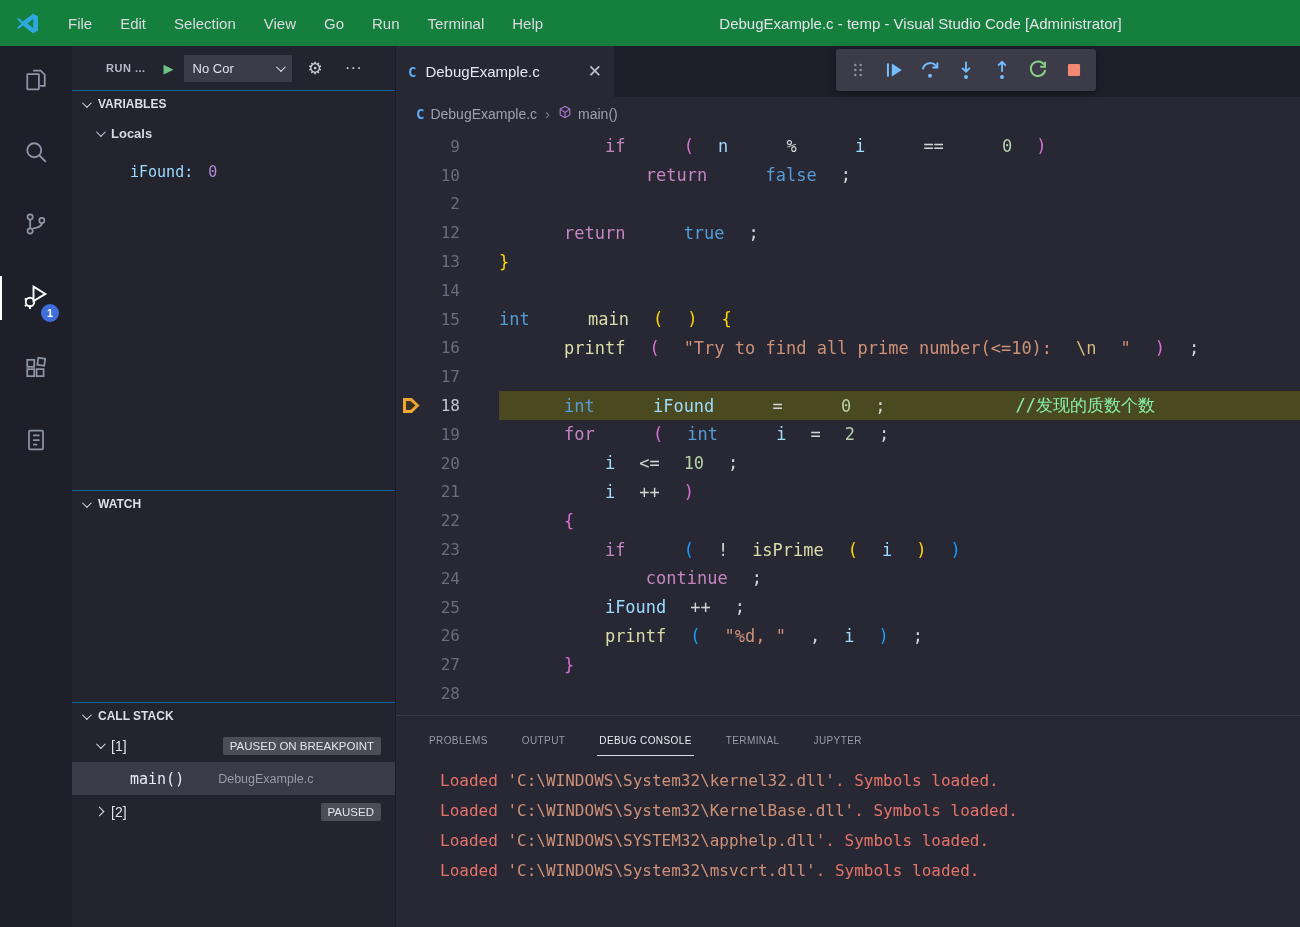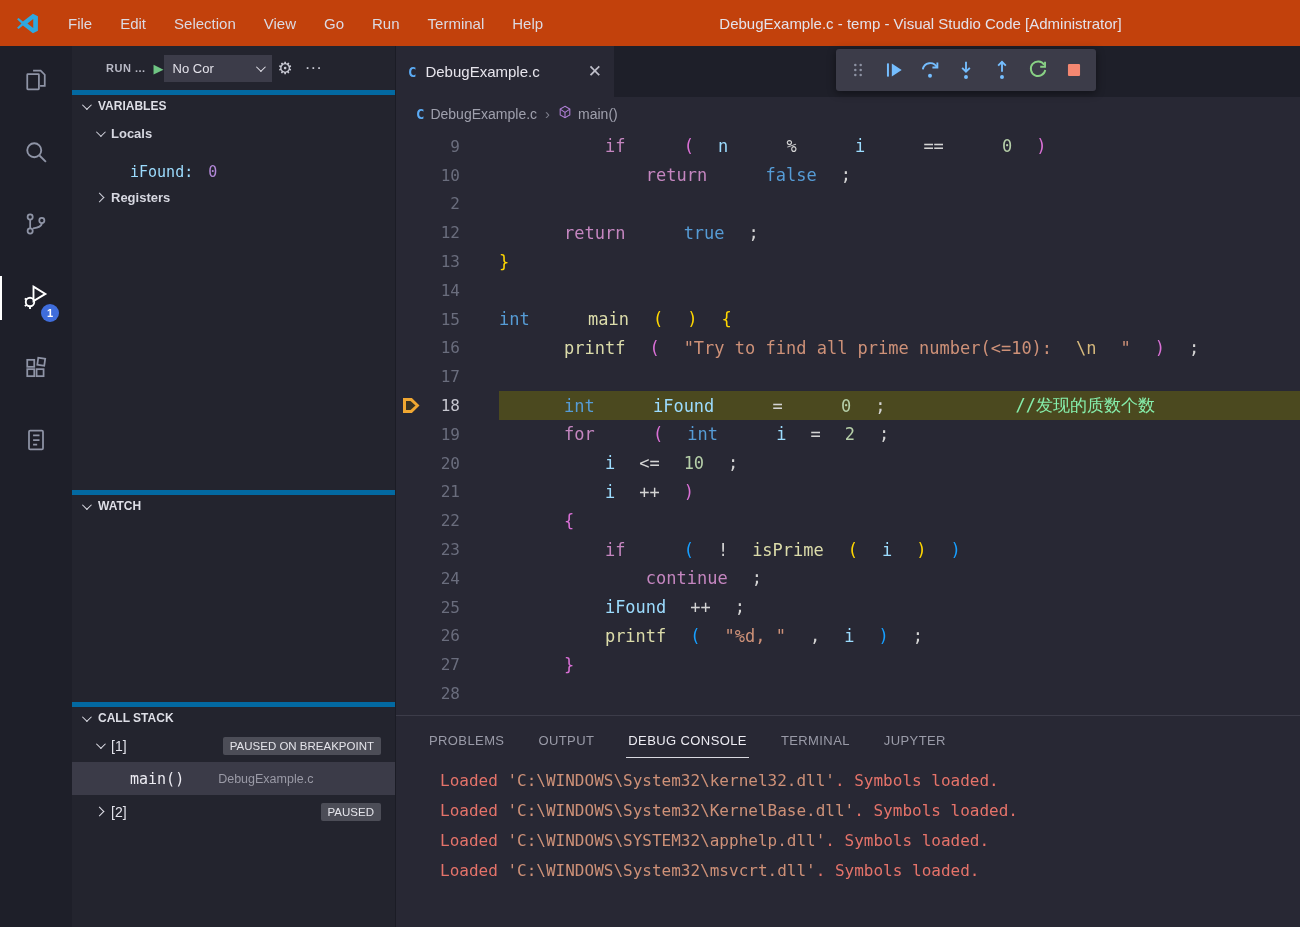--- a/index.html
+++ b/index.html
@@ -1,20 +1,20 @@
 <!DOCTYPE html>
 <html><head>
 <meta charset="utf-8">
 <style>
   * { box-sizing: border-box; margin: 0; padding: 0; }
   html,body { width:1300px; height:927px; overflow:hidden; background:#282834;
     font-family:"Liberation Sans", sans-serif; -webkit-font-smoothing:antialiased; }
 
   
-  .titlebar { height:46px; background:#c2410c; display:flex; align-items:center;
+  .titlebar { height:46px; background:#15803d; display:flex; align-items:center;
     color:#dcdae3; font-size:15px; }
   .logo-box { width:54px; display:flex; align-items:center; justify-content:center; }
   .menu-bar { display:flex; height:100%; }
   .menu-item { padding:0 14px; display:flex; align-items:center; cursor:default; }
   .window-title { flex:1; text-align:center; color:#e4e2eb; white-space:nowrap;
     overflow:hidden; text-overflow:ellipsis; padding-right:16px; }
 
   
   .app-body { display:flex; height:881px; }
 
@@ -25,33 +25,33 @@
   .ab-item.active { color:#ffffff; }
   .ab-item.active::before { content:""; position:absolute; left:0; top:14px; bottom:14px;
     width:2px; background:#fff; }
   .ab-badge { position:absolute; right:13px; bottom:12px; min-width:18px; height:18px;
     border-radius:50%; background:#3f6ddc; color:#fff; font-size:11px; display:flex;
     align-items:center; justify-content:center; font-weight:700; }
 
   
   .sidebar { width:324px; background:#23242e; flex:none; display:flex; flex-direction:column;
     color:#cfd0da; border-right:1px solid #1b1c25; }
-  .sb-toolbar { height:44px; display:flex; align-items:center; padding:0 12px 0 34px; flex:none; }
+  .sb-toolbar { height:44px; display:flex; align-items:center; padding:0 12px 0 34px; gap:10px; flex:none; }
   .sb-title { font-size:11px; letter-spacing:.5px; color:#b9bac6; font-weight:700; }
   .play-glyph { color:#6fc583; font-size:13px; margin-left:8px; }
   .config-dropdown { background:#3c3c49; height:27px; display:flex; align-items:center;
     justify-content:space-between; padding:0 9px; font-size:13px; color:#e3e2ea;
     min-width:108px; gap:10px; cursor:pointer; }
   .icon-btn { color:#c9cad4; font-size:17px; padding:0 6px; cursor:pointer; }
   .chev { width:7px; height:7px; border-right:1.5px solid currentColor;
     border-bottom:1.5px solid currentColor; display:inline-block; flex:none; }
   .chev.down { transform:rotate(45deg) translateY(-2px); }
   .chev.right { transform:rotate(-45deg); }
   .section-header { height:27px; display:flex; align-items:center; gap:9px; padding:0 10px;
-    font-size:12px; font-weight:700; color:#dddee6; border-top:5px solid #0369a1; flex:none; cursor:pointer; }
+    font-size:12px; font-weight:700; color:#dddee6; border-top:1px solid #0369a1; flex:none; cursor:pointer; }
   .sec-variables { height:400px; }
   .sec-watch { height:212px; }
   .sec-callstack { flex:1; }
   .tree-row { height:32px; display:flex; align-items:center; gap:8px; font-size:13px; cursor:pointer; }
   .tr-ind1 { padding-left:24px; }
   .tr-ind2 { padding-left:58px;align-items:flex-end; }
   .scope-label { font-weight:700; color:#d6d7e0; }
   .var-mono { font-family:"DejaVu Sans Mono", monospace; font-size:15px; }
   .var-name { color:#9cdcfe; }
   .var-value { color:#b389d9; margin-left:7px; }
@@ -104,21 +104,21 @@
     background:#3a3322; clip-path:polygon(0 0,50% 0,100% 50%,50% 100%,0 100%); }
   .tk-kw{color:#c586c0} .tk-ty{color:#569cd6} .tk-fn{color:#dcdcaa} .tk-va{color:#9cdcfe}
   .tk-nu{color:#b5cea8} .tk-st{color:#ce9178} .tk-esc{color:#d7ba7d} .tk-op{color:#d4d4d4}
   .tk-pl{color:#d4d4d4} .tk-b1{color:#ffd700} .tk-b2{color:#da70d6} .tk-b3{color:#179fff}
   .tk-com{color:#86efac}
 
   
   .panel { height:212px; flex:none; border-top:1px solid #3c3c49; display:flex;
     flex-direction:column; background:#282834; }
   .panel-tabs { height:46px; display:flex; align-items:center; gap:30px; padding:0 31px; flex:none; }
-  .panel-tab { font-size:13px; letter-spacing:.4px; color:#9a9ba8; padding:12px 2px 9px;
+  .panel-tab { font-size:10px; letter-spacing:.4px; color:#9a9ba8; padding:12px 2px 9px;
     cursor:pointer; border-bottom:1.5px solid transparent; }
   .panel-tab.active { color:#edecf3; border-bottom-color:#d9d9e0; }
   .console { flex:1; overflow:hidden; font-family:"DejaVu Sans Mono", monospace;
     font-size:16px; line-height:30px; padding:4px 0 0 44px; }
   .log-red { color:#e5736a; }
   .log-orange { color:#ce9178; }
 </style>
 </head>
 <body>
 
@@ -217,24 +217,20 @@
         <span class="chev down"></span>
         <span>VARIABLES</span>
       </div>
       <div class="tree-row tr-ind1">
         <span class="chev down"></span>
         <span class="scope-label">Locals</span>
       </div>
       <div class="tree-row tr-ind2 var-mono">
         <span class="var-name">iFound:</span>
           <span class="var-value">0</span>
-      </div>
-      <div class="tree-row tr-ind1">
-        <span class="chev right"></span>
-        <span class="scope-label">Registers</span>
       </div>
     </div>
 
     <div class="sec-watch">
       <div class="section-header">
         <span class="chev down"></span>
         <span>WATCH</span>
       </div>
     </div>
 

